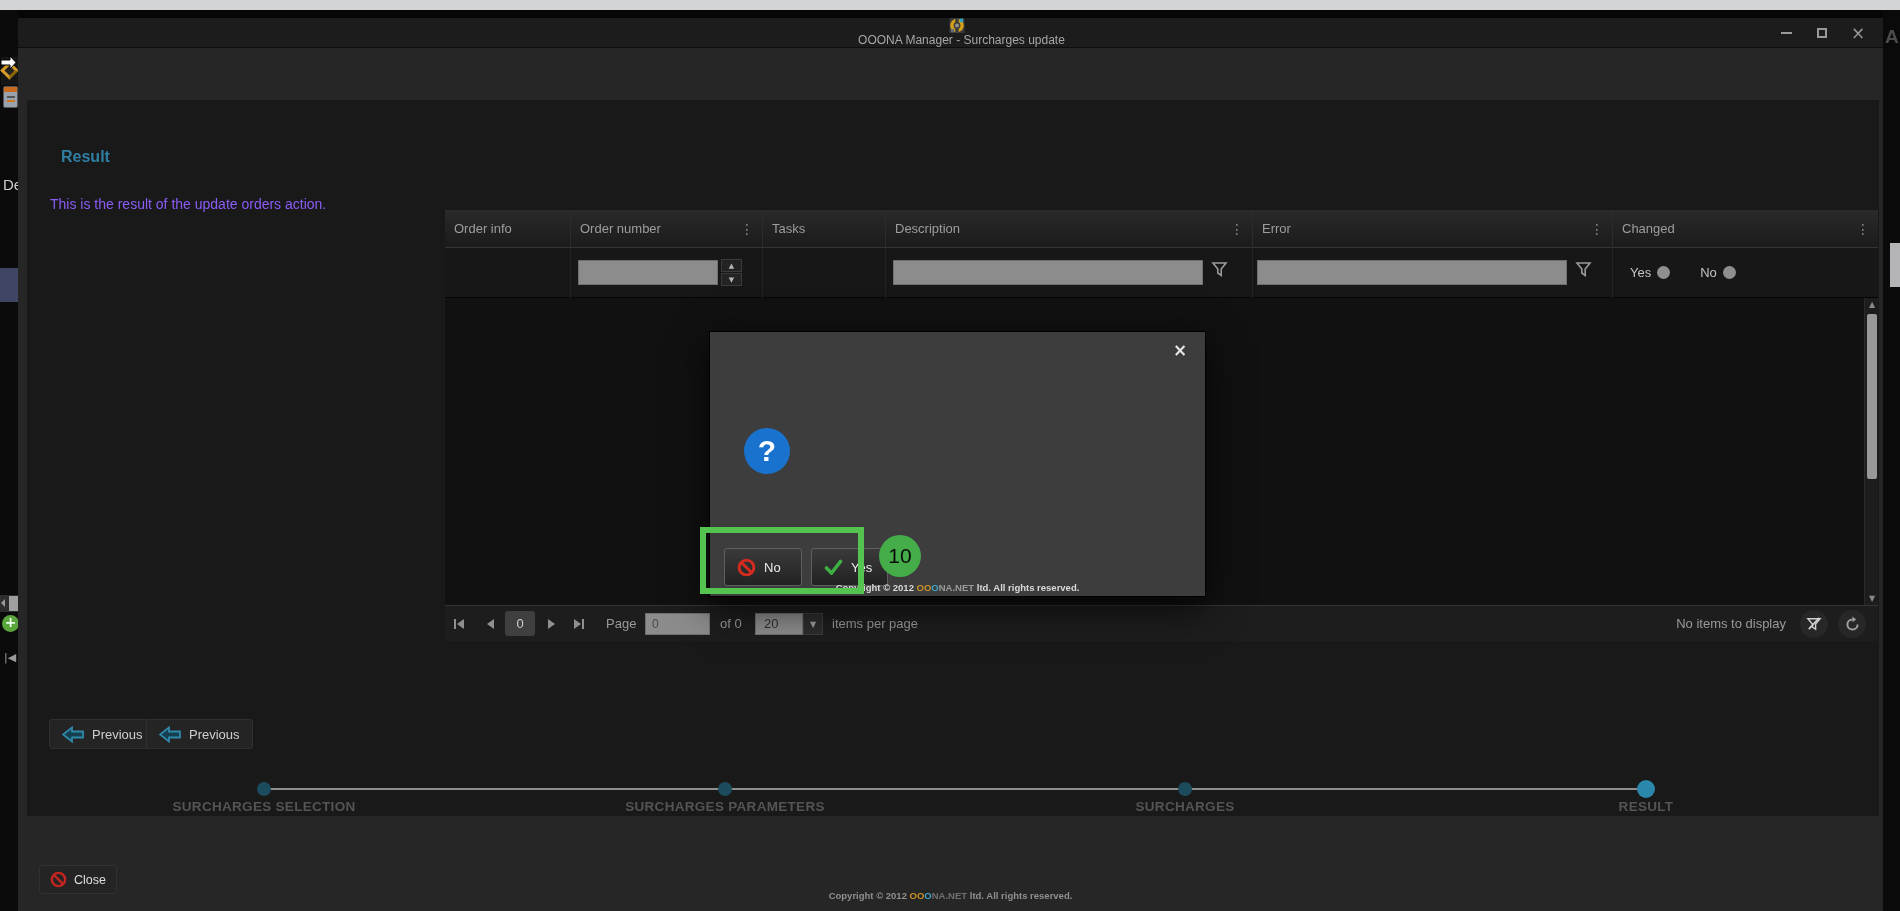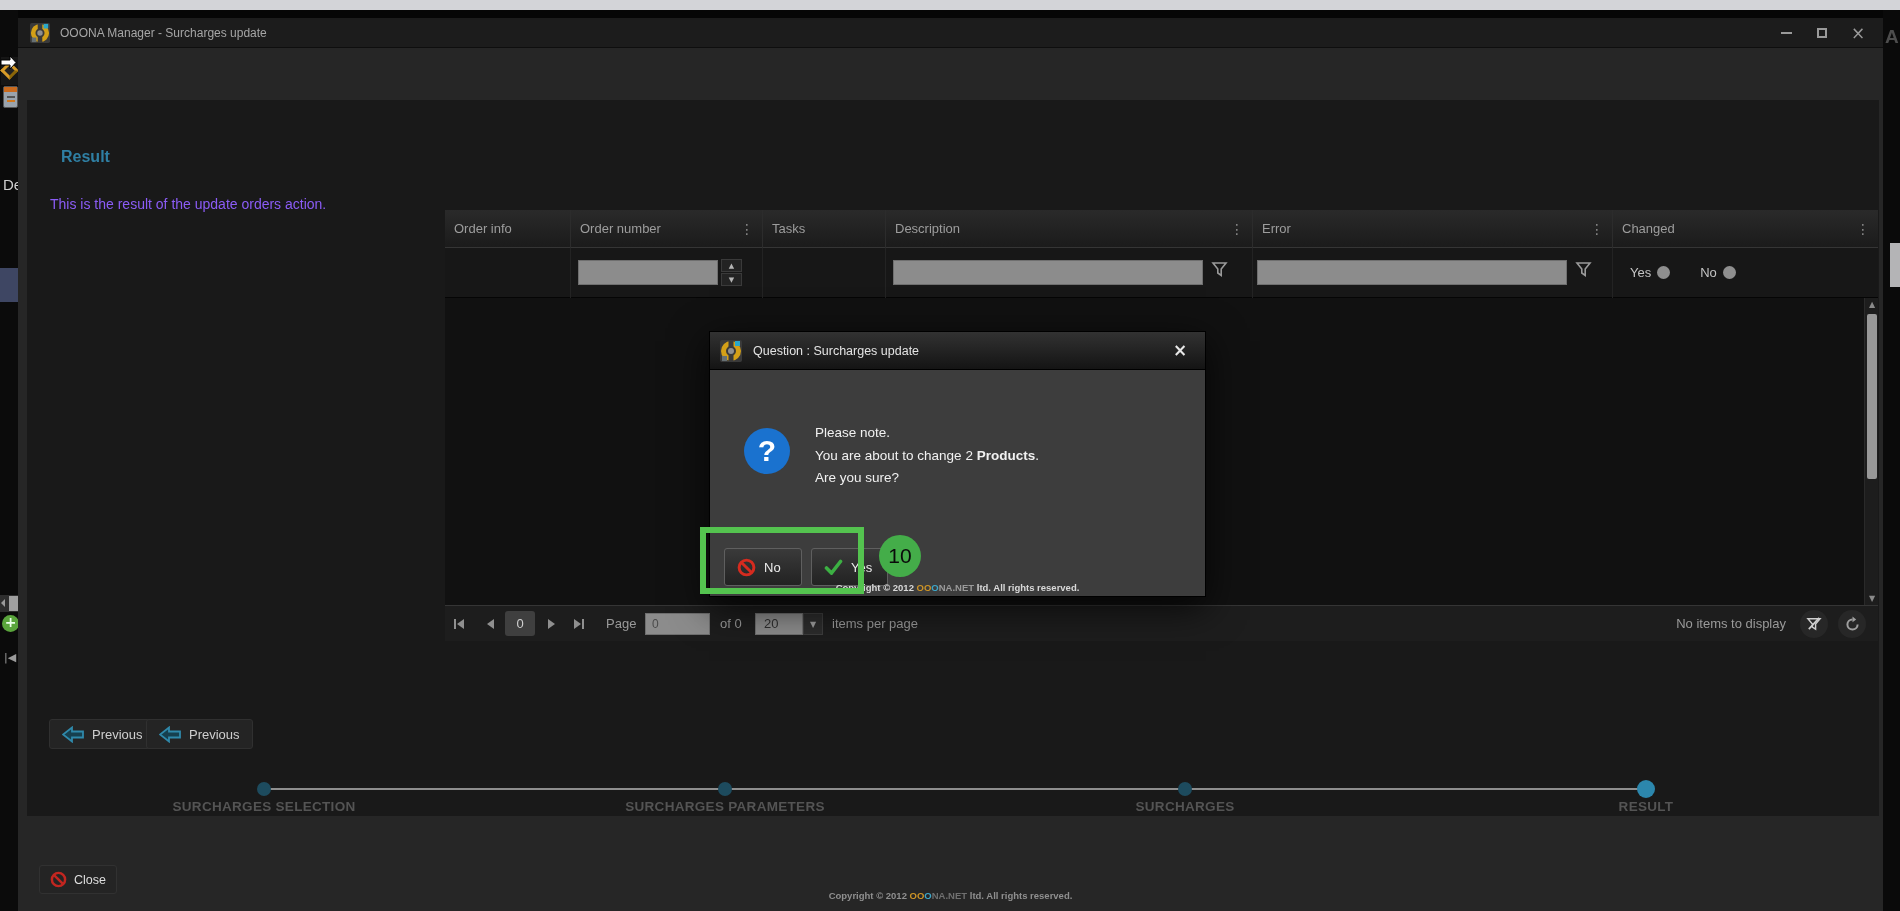--- a/index.html
+++ b/index.html
@@ -27,21 +27,21 @@
   .frag-hscroll .arr { position:absolute; left:1px; top:4px; width:0; height:0;
       border:4px solid transparent; border-right-color:#9a9a9a; border-left:none; }
   .frag-hscroll .thumb { position:absolute; right:0; top:1px; width:9px; height:15px; background:#9f9f9f; }
   .frag-plus { left:2px; top:605px; width:17px; height:17px; border-radius:50%; background:#5aa53c;
       color:#eaffea; font-size:14px; font-weight:bold; text-align:center; line-height:15px; }
   .frag-first { left:4px; top:641px; color:#9a9a9a; font-size:11px; }
 
   
   .window { left:18px; top:18px; width:1865px; height:893px; background:#262626; z-index:1; }
   .titlebar { left:0; top:0; width:100%; height:30px; background:#1c1c1c;
-      border-bottom:1px solid #0e0e0e; display:flex; align-items:center; padding-left:12px; }
+      border-bottom:1px solid #0e0e0e; display:flex; align-items:center; padding-left:12px;flex-direction:column; }
   .titlebar .title { margin-left:10px; font-size:12px; color:#a6a6a6; }
   .win-controls { position:absolute; right:14px; top:0; height:30px; display:flex; align-items:center; gap:14px; }
   .win-btn { width:22px; height:22px; display:flex; align-items:center; justify-content:center;
       color:#9a9a9a; font-size:14px; cursor:default; }
   .win-btn .min-shape { width:11px; height:2px; background:#9a9a9a; }
   .win-btn .max-shape { width:10px; height:10px; border:2px solid #9a9a9a; }
   .win-btn.close-btn { font-size:17px; }
 
   .app-header { left:0; top:30px; width:100%; height:56px; display:flex; align-items:center;
       justify-content:center; gap:12px; padding-left:30px; }
@@ -328,40 +328,24 @@
     </svg>
     <span>Close</span>
   </div>
 
   <div class="abs footer-copy">
     <span>Copyright © 2012 </span><span class="brand-gold">OO</span><span class="brand-teal">O</span><span class="brand-rest">NA.NET</span><span> ltd. All rights reserved.</span>
   </div>
 </div>
 
 <div class="abs dialog">
-  <div class="dialog-titlebar">
-    <svg width="22" height="22" viewBox="0 0 22 22">
-      <rect width="22" height="22" rx="2" fill="#3a3a3a"></rect>
-      <circle cx="11" cy="11" r="7.5" stroke="#d4a017" stroke-width="5" fill="none"></circle>
-      <rect x="8.5" y="1" width="5" height="20" fill="#3a3a3a"></rect>
-      <rect x="15" y="1" width="5" height="5" fill="#2aa7c9"></rect>
-      <rect x="2" y="16" width="5" height="5" fill="#667074"></rect>
-      <circle cx="11" cy="11" r="3" fill="#8f8f8f"></circle>
-    </svg>
-    <span class="title">Question : Surcharges update</span>
-  </div>
   <div class="dialog-close glyph">×</div>
 
   <div class="q-circle">?</div>
 
-  <div class="dialog-msg">
-    <div>Please note.</div>
-    <div><span>You are about to change 2 </span><b>Products</b><span>.</span></div>
-    <div>Are you sure?</div>
-  </div>
 
   <div class="dialog-btn" style="left:14px;width:78px;">
     <svg width="19" height="19" viewBox="0 0 18 18">
       <circle cx="9" cy="9" r="7" stroke="#d62b1f" stroke-width="2.8" fill="none"></circle>
       <line x1="4.2" y1="4.2" x2="13.8" y2="13.8" stroke="#d62b1f" stroke-width="2.8"></line>
     </svg>
     <span>No</span>
   </div>
   <div class="dialog-btn" style="left:101px;width:77px;">
     <svg width="19" height="16" viewBox="0 0 18 16">

